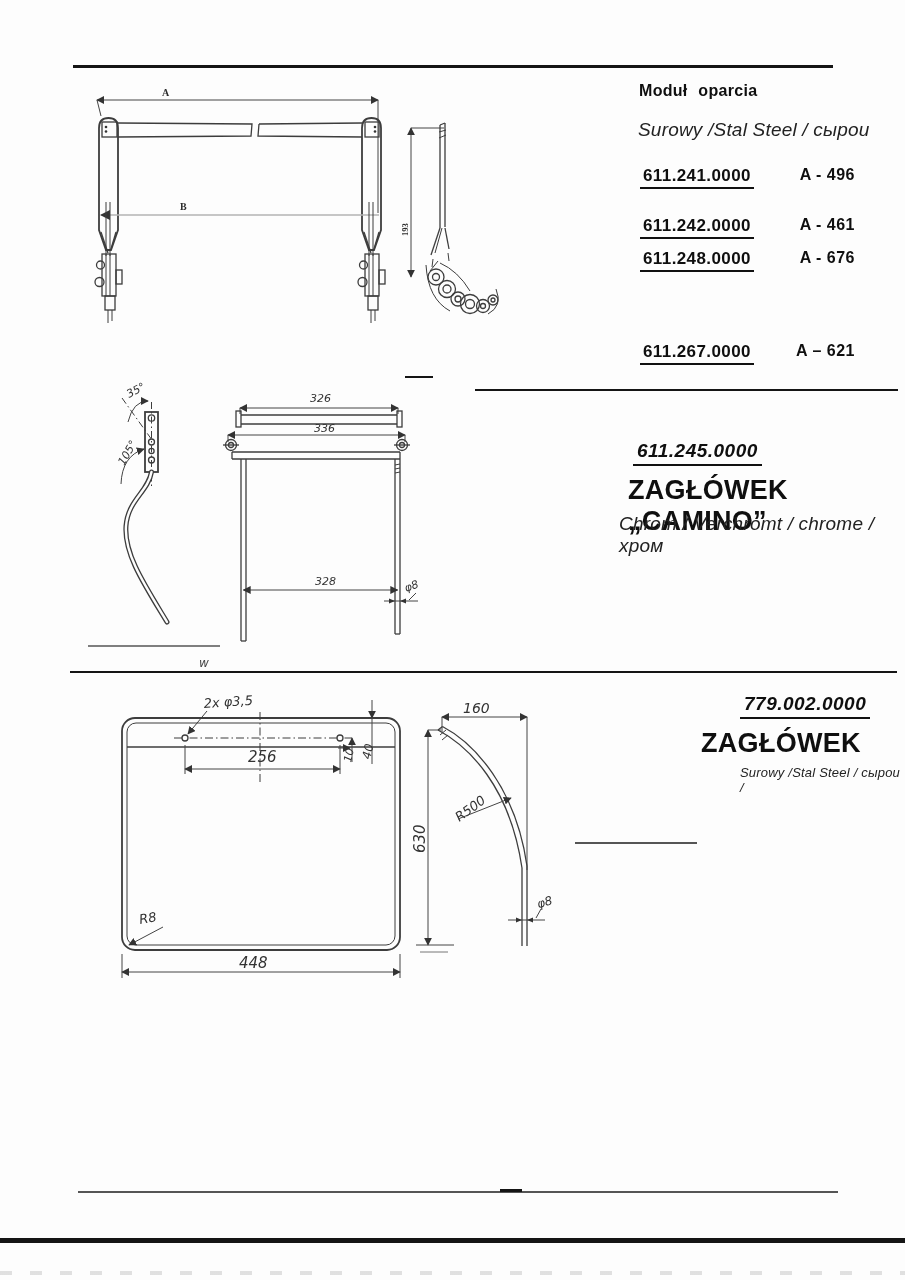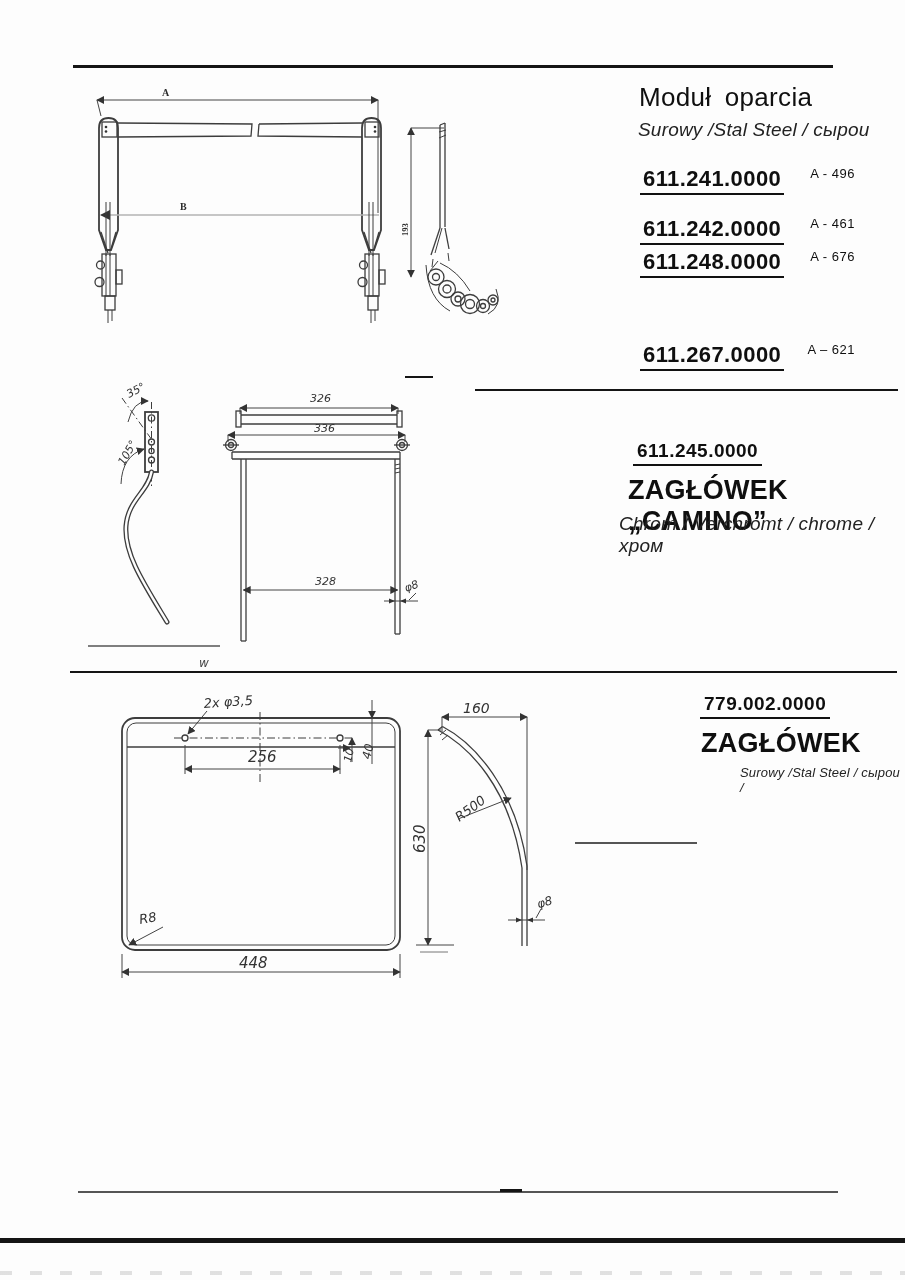--- a/index.html
+++ b/index.html
@@ -3,25 +3,25 @@
 <meta charset="utf-8">
 <style>
   html,body{margin:0;padding:0;background:#e8e8e8;}
   #page{
     position:relative;width:905px;height:1280px;margin:0 auto;
     background:#fdfdfd;overflow:hidden;
     font-family:"Liberation Sans",sans-serif;color:#1a1a1a;
   }
   .abs{position:absolute;}
   .rule{position:absolute;background:#151515;}
-  .title{font-size:26px;font-weight:normal;letter-spacing:.3px;word-spacing:6px;color:#0f0f0f;}
+  .title{font-size:16px;font-weight:bold;letter-spacing:.3px;word-spacing:6px;color:#0f0f0f;}
   .finish{font-size:19px;font-style:italic;color:#222;letter-spacing:.2px;}
-  .pnum{font-size:22px;font-weight:bold;color:#0f0f0f;border-bottom:2.5px solid #111;padding:0 3px 1px 3px;letter-spacing:.4px;}
-  .pdim{font-size:13px;font-weight:normal;color:#0f0f0f;letter-spacing:.5px;}
-  .bignum{font-size:19px;font-weight:bold;color:#0f0f0f;border-bottom:2.5px solid #111;padding:0 4px 2px 4px;letter-spacing:.5px;}
+  .pnum{font-size:17px;font-weight:bold;color:#0f0f0f;border-bottom:2.5px solid #111;padding:0 3px 1px 3px;letter-spacing:.4px;}
+  .pdim{font-size:16px;font-weight:bold;color:#0f0f0f;letter-spacing:.5px;}
+  .bignum{font-size:19px;font-weight:bold;color:#0f0f0f;border-bottom:2.5px solid #111;padding:0 4px 2px 4px;letter-spacing:.5px;font-style:italic;}
   .bigtitle{font-size:27px;font-weight:bold;color:#0f0f0f;letter-spacing:.3px;}
   .row{position:absolute;left:640px;width:215px;display:flex;}
   .row .pdim{margin-left:auto;}
   svg{position:absolute;overflow:visible;}
   svg line,svg path,svg rect,svg circle,svg polyline{stroke:#3d3d3d;fill:none;stroke-width:1.3;}
   .thin{stroke-width:1;}
   .thick{stroke-width:1.8;}
   .dim{stroke:#444;stroke-width:1;}
   .lt{stroke:#b3b3b3;}
   .fillink{fill:#333;stroke:none;}
@@ -217,21 +217,21 @@
     <line class="dim" x1="162" y1="213" x2="196" y2="213"></line>
     <polygon class="fillink" points="167,210.5 173,213 167,215.5"></polygon>
     <polygon class="fillink" points="184,210.5 178,213 184,215.5"></polygon>
     <line class="dim" x1="187" y1="212" x2="194" y2="205"></line>
     <text class="hand" font-size="11" x="184" y="204" transform="rotate(-20 184 204)">φ8</text>
   </svg>
 
   <div class="rule" style="left:70px;top:671px;width:827px;height:1.5px;"></div>
   <div class="abs wmark" style="left:199px;top:656px;">w</div>
 
-  <div class="abs bignum" style="left:700px;top:693px;">779.002.0000</div>
+  <div class="abs bignum" style="left:740px;top:693px;">779.002.0000</div>
   <div class="abs bigtitle" style="left:701px;top:728px;">ZAGŁÓWEK</div>
   <div class="abs finish" style="left:740px;top:765px;font-size:13px;">Surowy /Stal Steel / сырои /</div>
   <div class="rule" style="left:575px;top:842px;width:122px;height:1.5px;background:#555;"></div>
 
   <svg style="left:108px;top:688px;" width="305" height="300" viewBox="0 0 305 300">
 
     <text class="hand" font-size="13" x="96" y="20" transform="rotate(-4 96 20)">2x φ3,5</text>
     <line class="dim" x1="99" y1="23" x2="80" y2="46" marker-end="url(#arr)"></line>
 
     <rect class="thick" x="14" y="30" width="278" height="232" rx="13"></rect>

